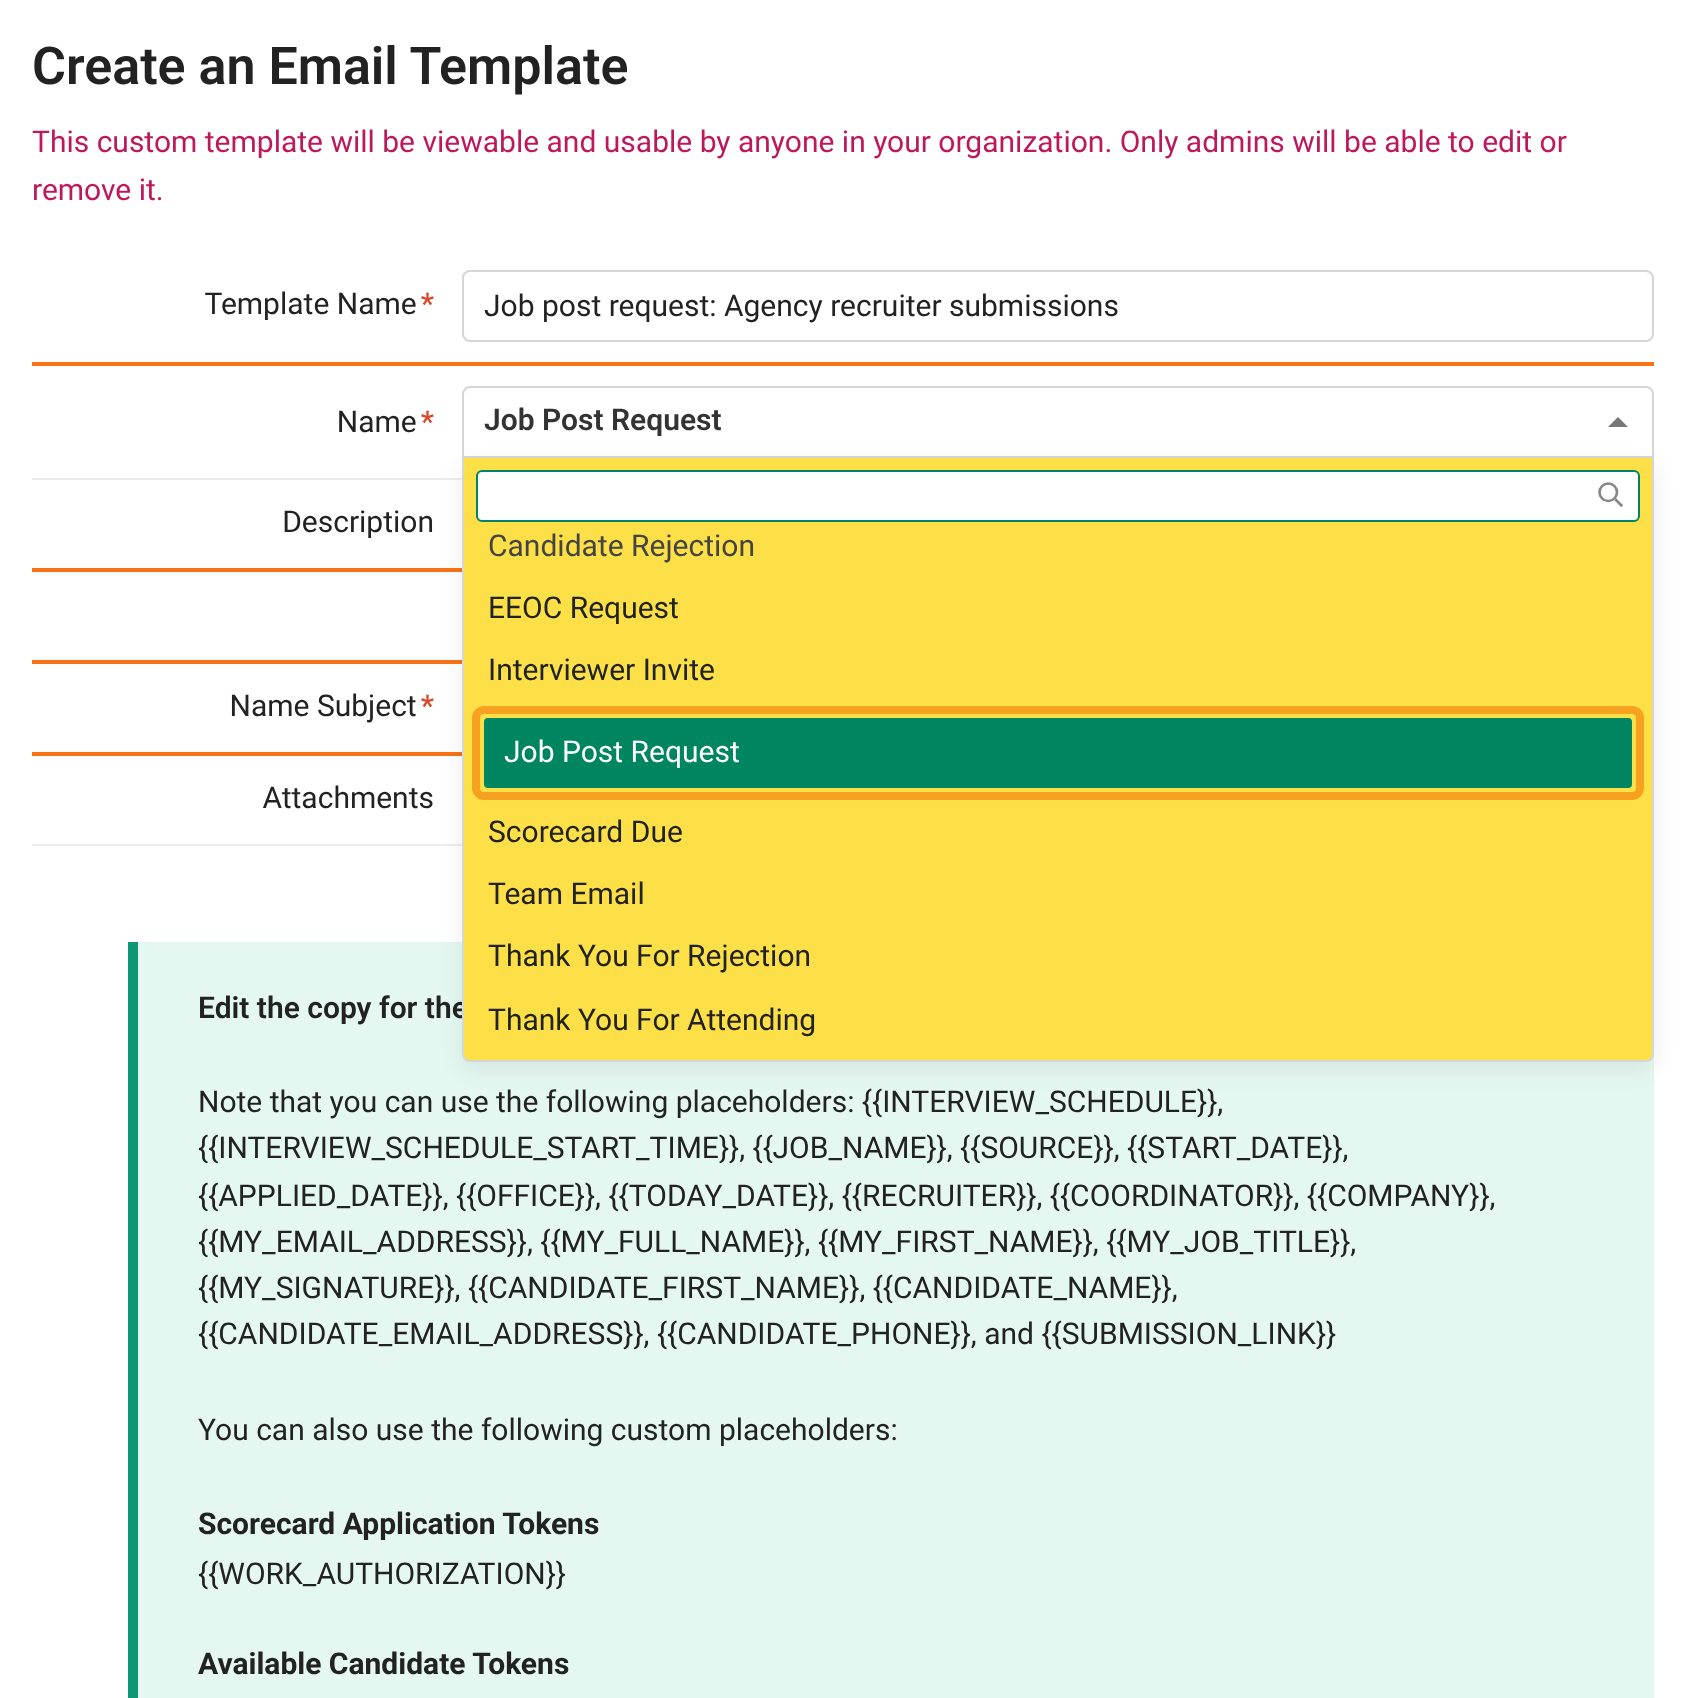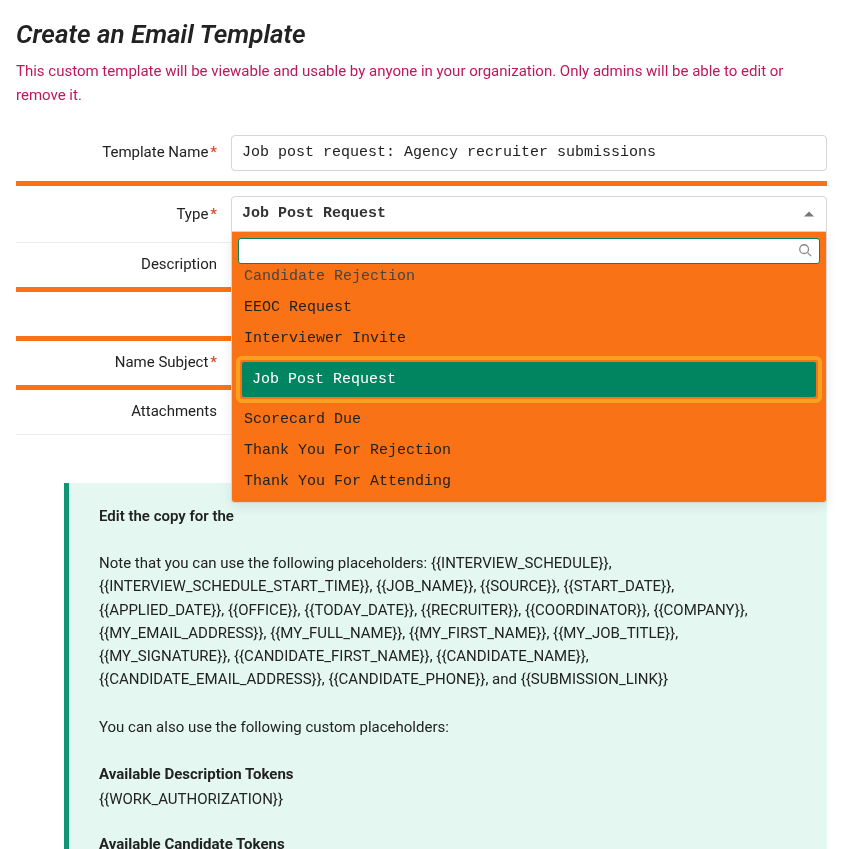--- a/index.html
+++ b/index.html
@@ -9,47 +9,45 @@
       font-family: -apple-system, BlinkMacSystemFont, "Segoe UI", Roboto, "Helvetica Neue", Arial, sans-serif;
       color: #222;
       background: #fff;
       font-size: 15px;
       line-height: 1.55;
     }
     h1 {
       font-size: 26px;
       font-weight: 600;
       margin: 0 0 6px 0;
-      font-style: italic;
     }
     .subtitle {
       font-size: 15px;
       margin: 0 0 18px 0;
       color: #be185d;
     }
     .form-row {
       display: flex;
       align-items: center;
       padding: 10px 0;
-      border-bottom: 5px solid #f97316;
+      border-bottom: 2px solid #f97316;
     }
     .form-row.no-border { border-bottom: none; }
     .form-label {
       width: 215px;
       flex: 0 0 215px;
       text-align: right;
       padding-right: 14px;
       font-size: 15px;
       color: #222;
     }
     .form-label .req { color: #d6492a; margin-left: 2px; font-weight: 500;}
     .form-control {
       flex: 1;
       position: relative;
-      font-family: Liberation Mono, monospace;
     }
     input.text-input {
       width: 100%;
       height: 36px;
       padding: 6px 10px;
       border: 1px solid #d6d6d6;
       border-radius: 4px;
       font-size: 15px;
       font-family: inherit;
       color: #222;
@@ -76,21 +74,21 @@
       position: absolute; right: 12px; top: 50%; transform: translateY(-50%);
       width: 0; height: 0; border-left: 5px solid transparent; border-right: 5px solid transparent;
       border-bottom: 5px solid #777;
     }
     .dropdown-panel {
       position: absolute;
       top: 36px; left: 0; width: 100%;
       border: 1px solid #d6d6d6;
       border-top: none;
       border-radius: 0 0 4px 4px;
-      background: #f97316;
+      background: #fde047;
       z-index: 50;
       box-shadow: 0 4px 12px rgba(0,0,0,0.08);
     }
     .dropdown-search-wrap { padding: 6px; }
     .dropdown-search {
       width: 100%;
       height: 26px;
       border: 1px solid #028363;
       border-radius: 3px;
       padding: 2px 26px 2px 8px;
@@ -154,21 +152,21 @@
   </div>
   <div class="form-control">
     <input type="text" class="text-input" value="Job post request: Agency recruiter submissions" style="">
   </div>
 </div>
 
 <div class="covered-area">
 
   <div class="form-row no-border type-row" style="border-bottom:1px solid #ededed; align-items:flex-start;">
     <div class="form-label" style="padding-top:7px;">
-      <span>Type</span><span class="req">*</span>
+      <span>Name</span><span class="req">*</span>
     </div>
     <div class="form-control">
       <div class="select-display">
         <span>Job Post Request</span>
         <span class="tri"></span>
       </div>
 
       <div class="dropdown-panel">
         <div class="dropdown-search-wrap" style="position:relative;">
           <input type="text" class="dropdown-search" value="" style="">
@@ -178,20 +176,21 @@
           </svg>
         </div>
         <div class="option-list">
           <div class="option cut">Candidate Rejection</div>
           <div class="option">EEOC Request</div>
           <div class="option">Interviewer Invite</div>
           <div class="highlight-frame">
             <div class="option highlighted">Job Post Request</div>
           </div>
           <div class="option">Scorecard Due</div>
+          <div class="option">Team Email</div>
           <div class="option">Thank You For Rejection</div>
           <div class="option">Thank You For Attending</div>
         </div>
       </div>
     </div>
   </div>
 
   <div class="form-row">
     <div class="form-label">Description</div>
     <div class="form-control" style="height:24px;"></div>
@@ -212,17 +211,17 @@
     <div class="form-label">Attachments</div>
     <div class="form-control" style="height:24px;"></div>
   </div>
 
 </div>
 
 <div class="help-panel">
   <p class="lead">Edit the copy for the </p>
   <p class="tokens">Note that you can use the following placeholders: {{INTERVIEW_SCHEDULE}}, {{INTERVIEW_SCHEDULE_START_TIME}}, {{JOB_NAME}}, {{SOURCE}}, {{START_DATE}}, {{APPLIED_DATE}}, {{OFFICE}}, {{TODAY_DATE}}, {{RECRUITER}}, {{COORDINATOR}}, {{COMPANY}}, {{MY_EMAIL_ADDRESS}}, {{MY_FULL_NAME}}, {{MY_FIRST_NAME}}, {{MY_JOB_TITLE}}, {{MY_SIGNATURE}}, {{CANDIDATE_FIRST_NAME}}, {{CANDIDATE_NAME}}, {{CANDIDATE_EMAIL_ADDRESS}}, {{CANDIDATE_PHONE}}, and {{SUBMISSION_LINK}}</p>
   <p>You can also use the following custom placeholders:</p>
-  <p class="section-title">Available Description Tokens</p>
+  <p class="section-title">Scorecard Application Tokens</p>
   <p class="token-line">{{WORK_AUTHORIZATION}}</p>
   <p class="section-title">Available Candidate Tokens</p>
   <p class="token-line last">{{PORTFOLIO_LINK}}</p>
 </div>
 
 </body></html>

